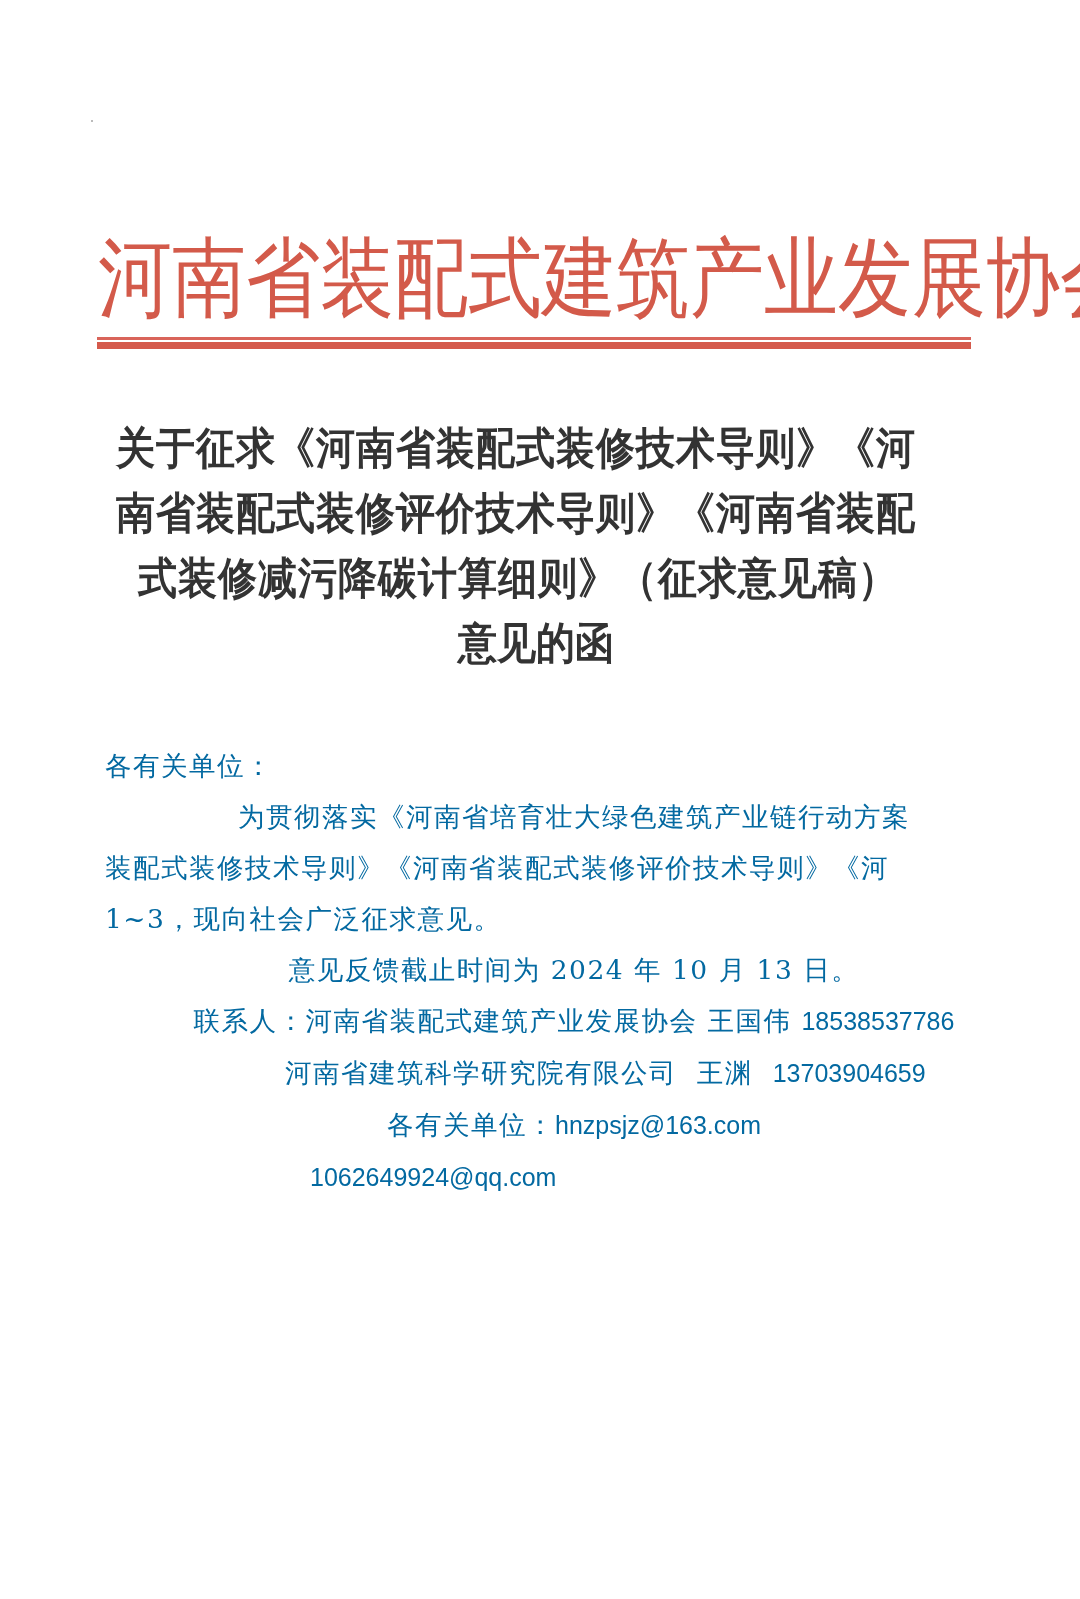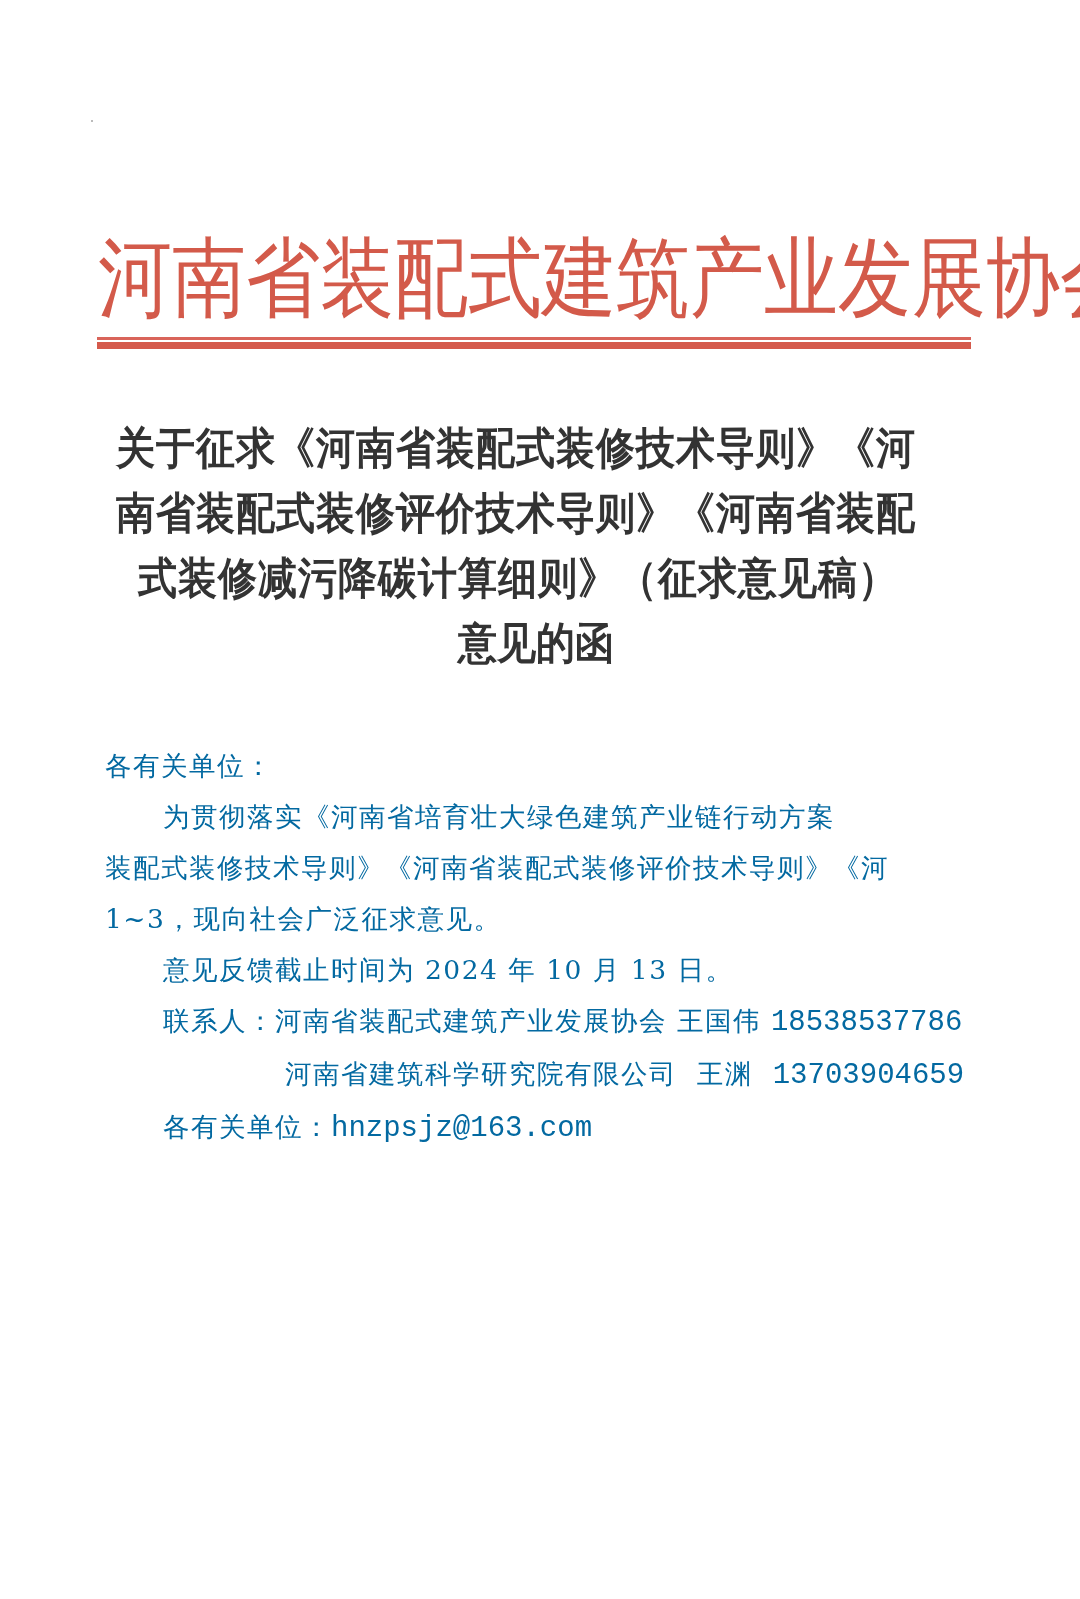--- a/index.html
+++ b/index.html
@@ -78,24 +78,24 @@
       font-family: "DejaVu Serif", "Liberation Serif", serif;
       font-size: 26.5px;
       line-height: 51px;
       color: #0369a1;
     }
     .body-text .line {
       display: block;
       white-space: nowrap;
       letter-spacing: 1.5px;
     }
-    .indent { padding-left: 58px; }
+    .indent { padding-left: 58px; text-align: center; }
     .contact-indent { padding-left: 180px; }
     .email-indent { padding-left: 205px; }
-    .num { font-family: Liberation Mono, monospace; font-size: 29px; letter-spacing: 0; }
+    .num { font-family: Liberation Sans, sans-serif; font-size: 25px; letter-spacing: 0; }
   </style>
 </head>
 <body>
 
 <div class="speck"></div>
 
 <div class="letterhead">
   <span>河</span>
   <span>南</span>
   <span>省</span>
@@ -135,13 +135,16 @@
   </span>
   <span class="line contact-indent">
     <span>河南省建筑科学研究院有限公司</span>&nbsp;
     <span>王渊</span>&nbsp;
     <span class="num">13703904659</span>
   </span>
 
   <span class="line indent">
     <span>各有关单位：</span><span class="num">hnzpsjz@163.com</span>
   </span>
+  <span class="line email-indent">
+    <span class="num">1062649924@qq.com</span>
+  </span>
 </div>
 
 </body></html>

